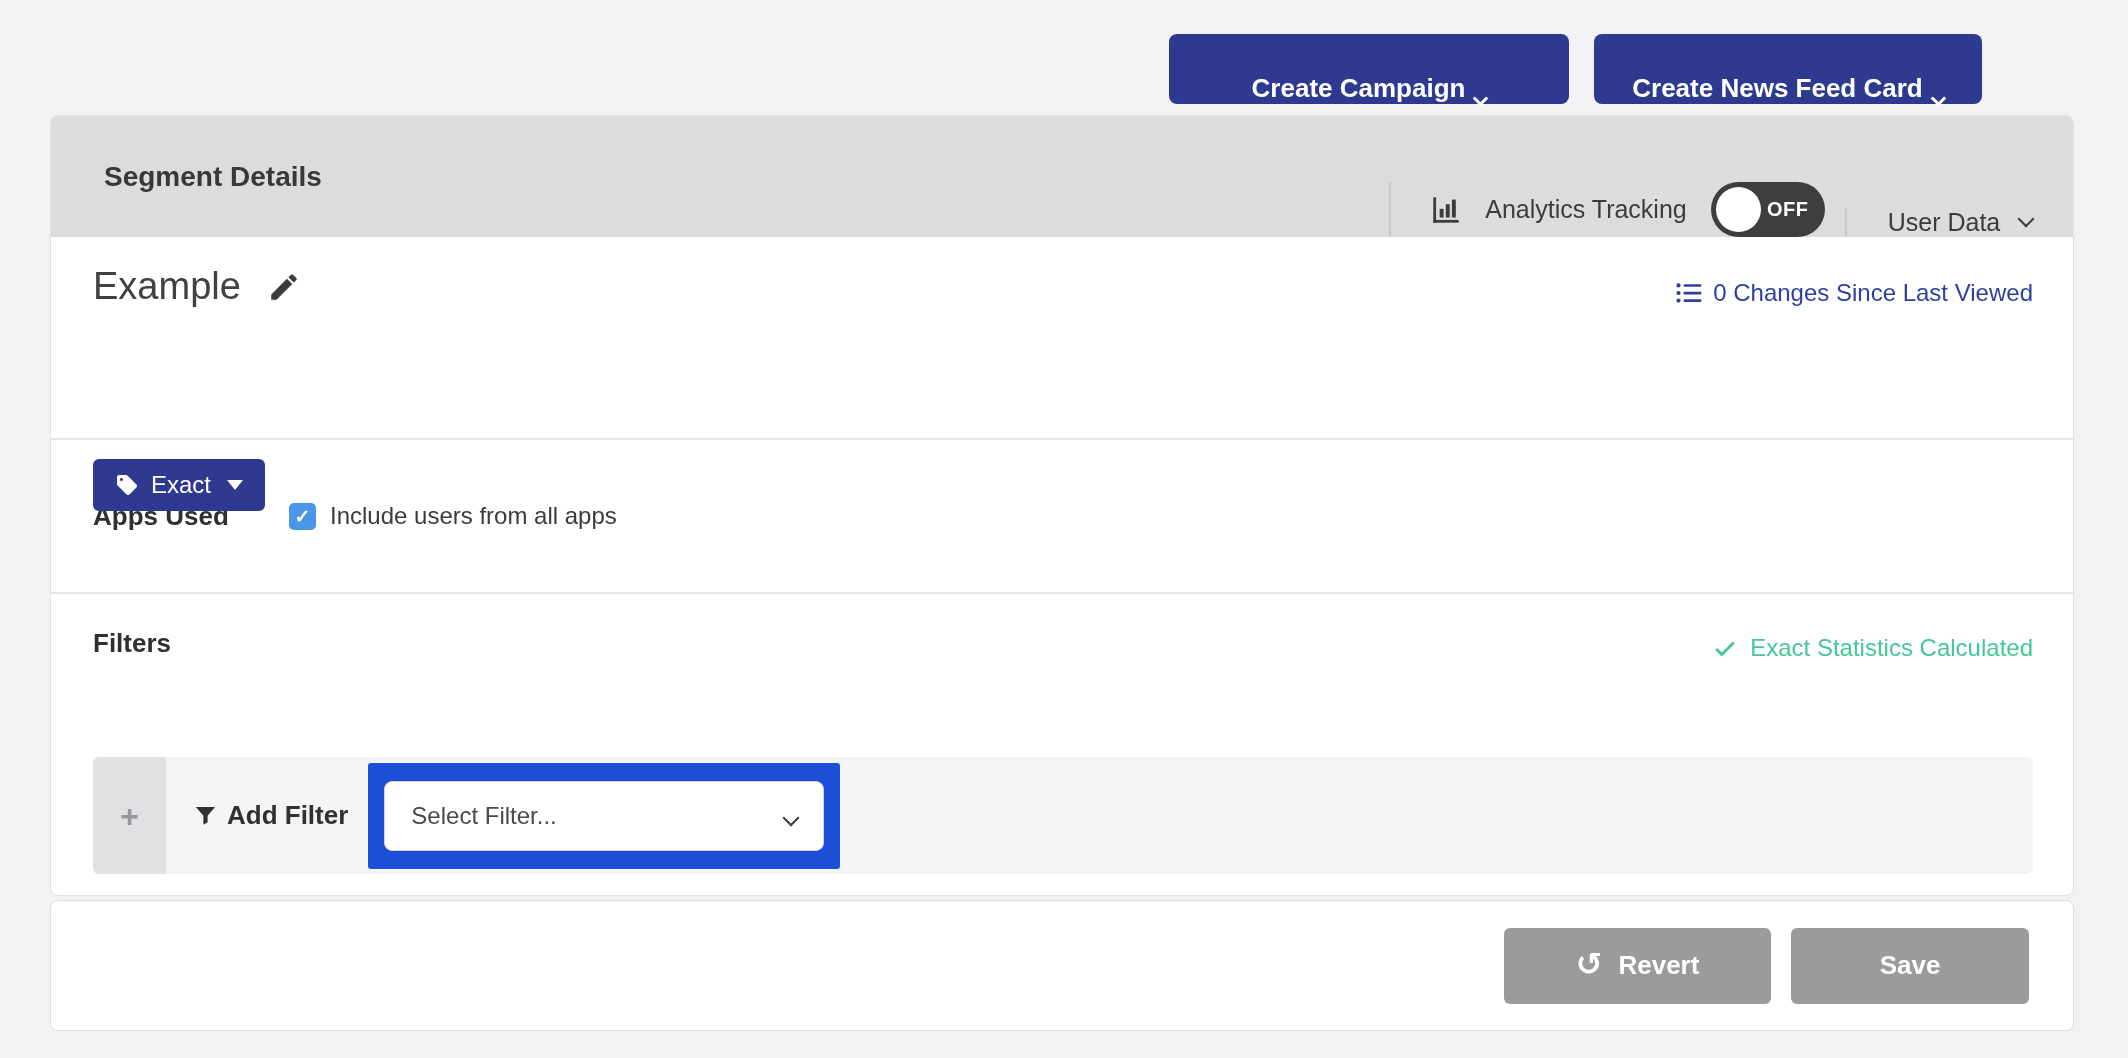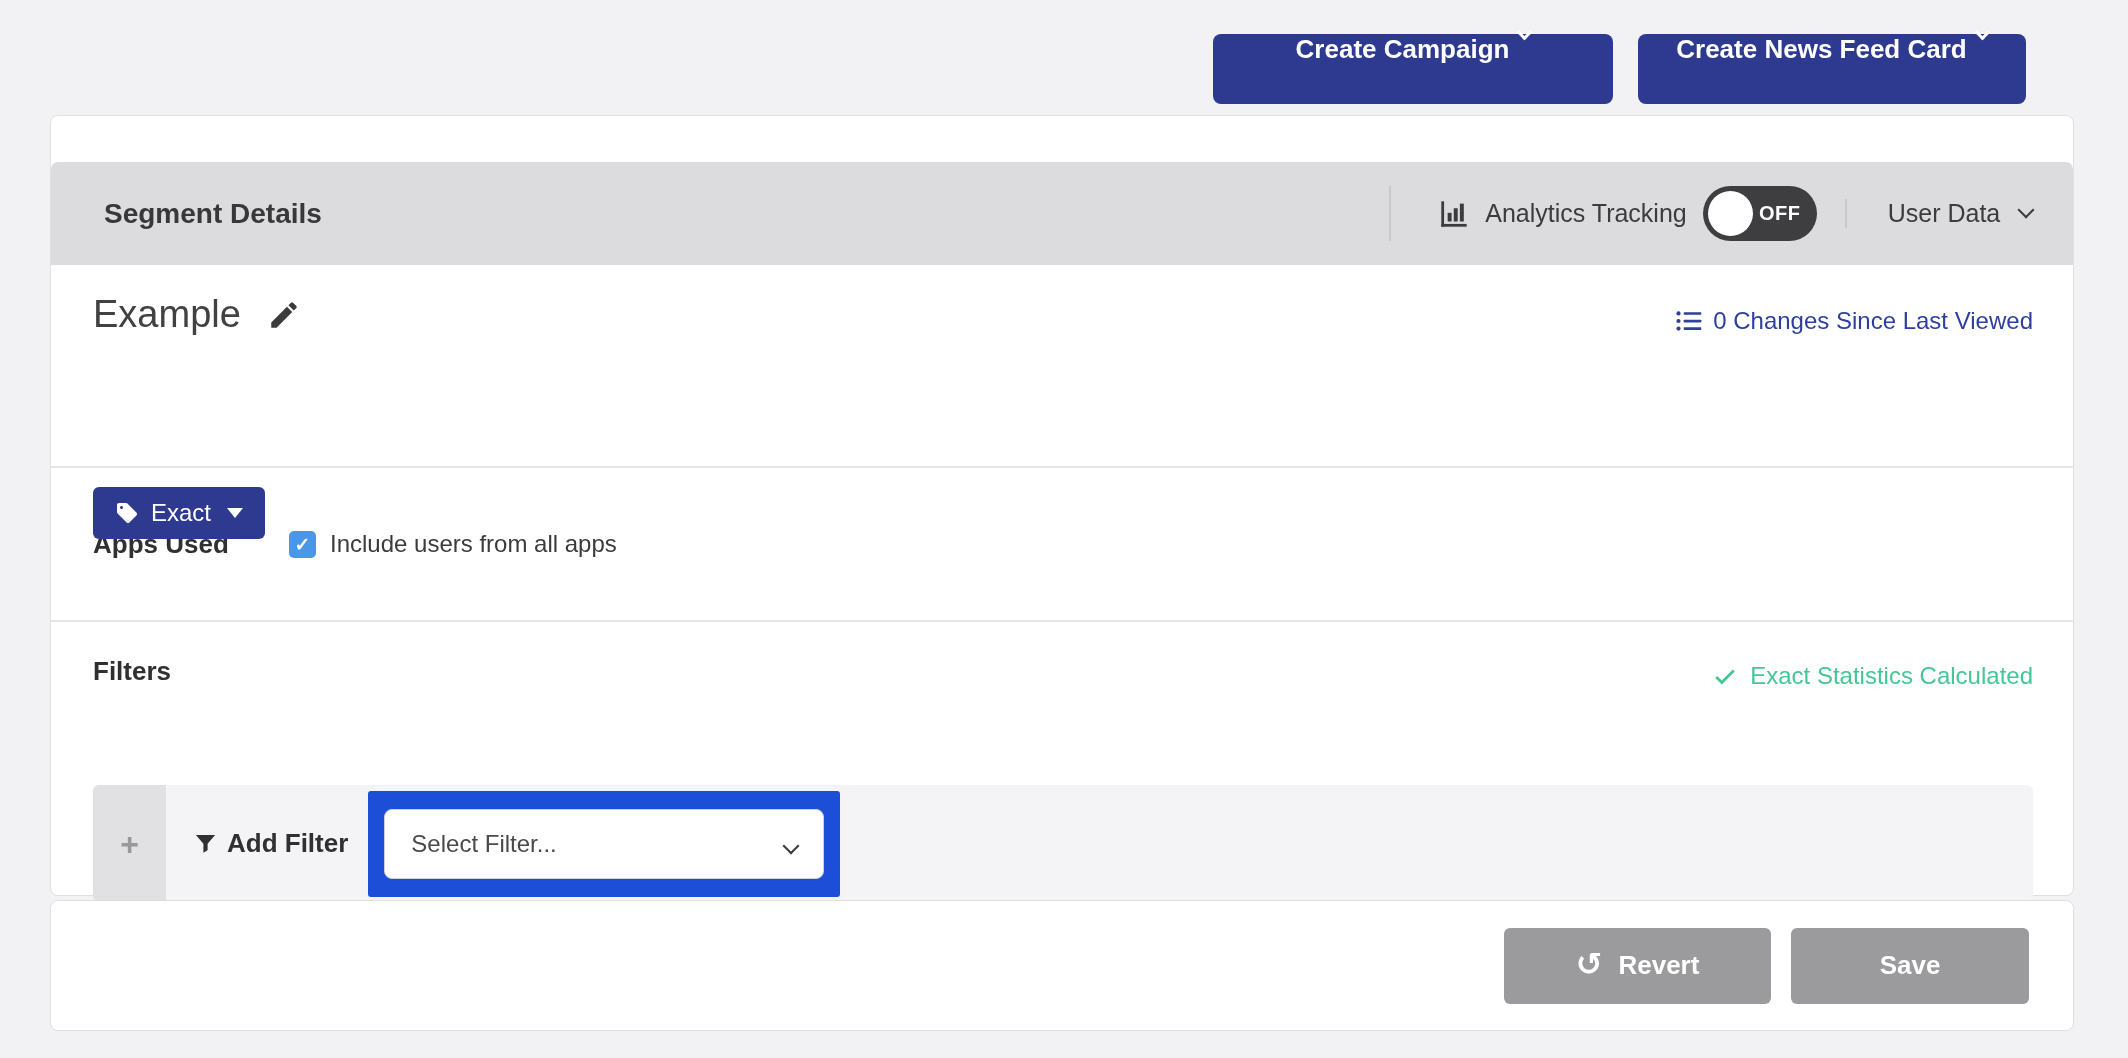--- a/index.html
+++ b/index.html
@@ -12,51 +12,50 @@
   }
   .page { position:relative; width:2128px; height:1058px; }
 
   
   .btn-top {
     position:absolute; top:34px; height:70px;
     background:#2d3a8f; color:#ffffff;
     border:none; border-radius:8px;
     font-family:"Liberation Sans", sans-serif;
     font-size:26px; font-weight:700;
-    display:flex; align-items:flex-start; justify-content:center; gap:10px;
+    display:flex; align-items:flex-end; justify-content:center; gap:10px;
     cursor:pointer;
-    margin-left:44px;
   }
   .btn-campaign { left:1169px; width:400px; }
   .btn-newsfeed { left:1594px; width:388px; }
 
   .chev {
     display:inline-block; width:11px; height:11px;
     border-right:3px solid currentColor; border-bottom:3px solid currentColor;
     transform:rotate(45deg); margin-top:-7px;
   }
   .chev.thin { width:12px; height:12px; border-width:2.5px; }
 
   
   .main-panel {
     position:absolute; left:50px; top:115px; width:2024px; height:781px;
     background:#ffffff; border:1px solid #e1e1e5; border-radius:8px;
   }
   .panel-header {
-    height:103px; background:#dcdcdf; border-radius:7px 7px 0 0;
-    display:flex; align-items:center;margin-top:46px;
+    height:121px; background:#dcdcdf; border-radius:7px 7px 0 0;
+    display:flex; align-items:flex-end;
   }
   .ph-title {
     align-self:center; margin-left:53px;
     font-size:28px; font-weight:700; color:#38383a;
   }
   .ph-spacer { flex:1; }
   .analytics-block {
     border-left:2px solid #c9c9cd; width:456px;
-    display:flex; align-items:center; justify-content:center; gap:16px;padding-left:20px;
+    display:flex; align-items:center; justify-content:center; gap:24px;padding-left:20px;
   }
   .analytics-label { font-size:25px; font-weight:500; color:#3c3c3e; }
   .toggle {
     width:114px; height:55px; background:#3e3e40; border-radius:28px;
     display:flex; align-items:center; padding:0 10px 0 5px; cursor:pointer;
   }
   .toggle-knob { width:45px; height:45px; background:#ffffff; border-radius:50%; flex:none; }
   .toggle-label { flex:1; text-align:center; color:#ffffff; font-size:20px; font-weight:700; letter-spacing:.5px; }
   .userdata-block {
     border-left:2px solid #c9c9cd; width:228px;

